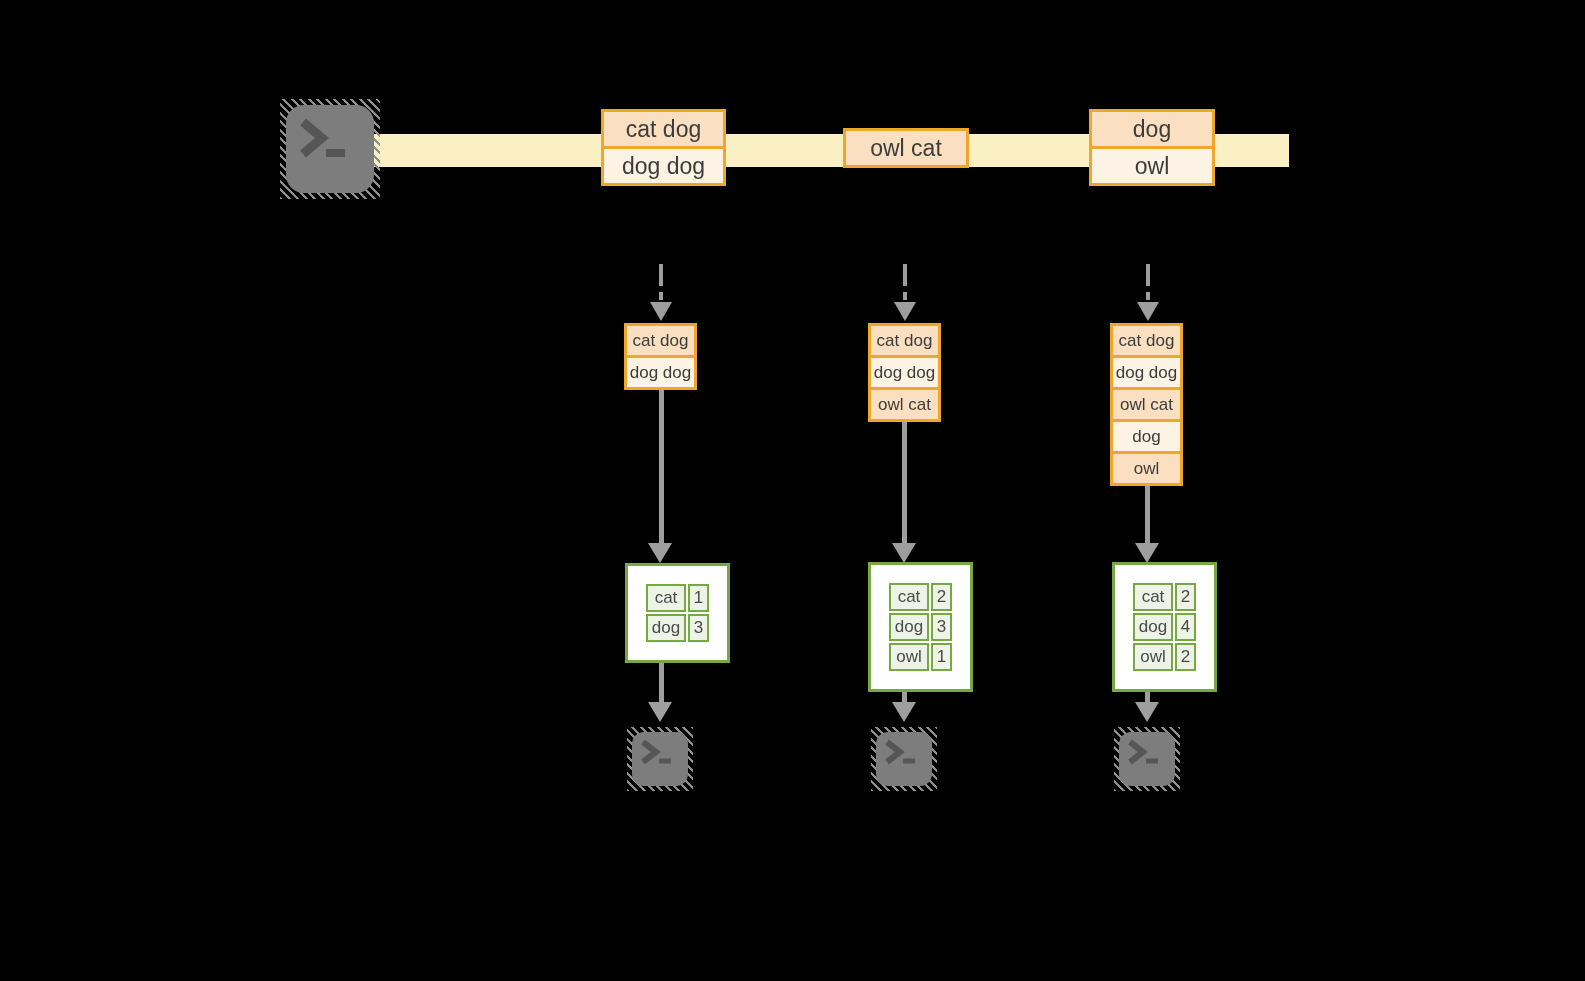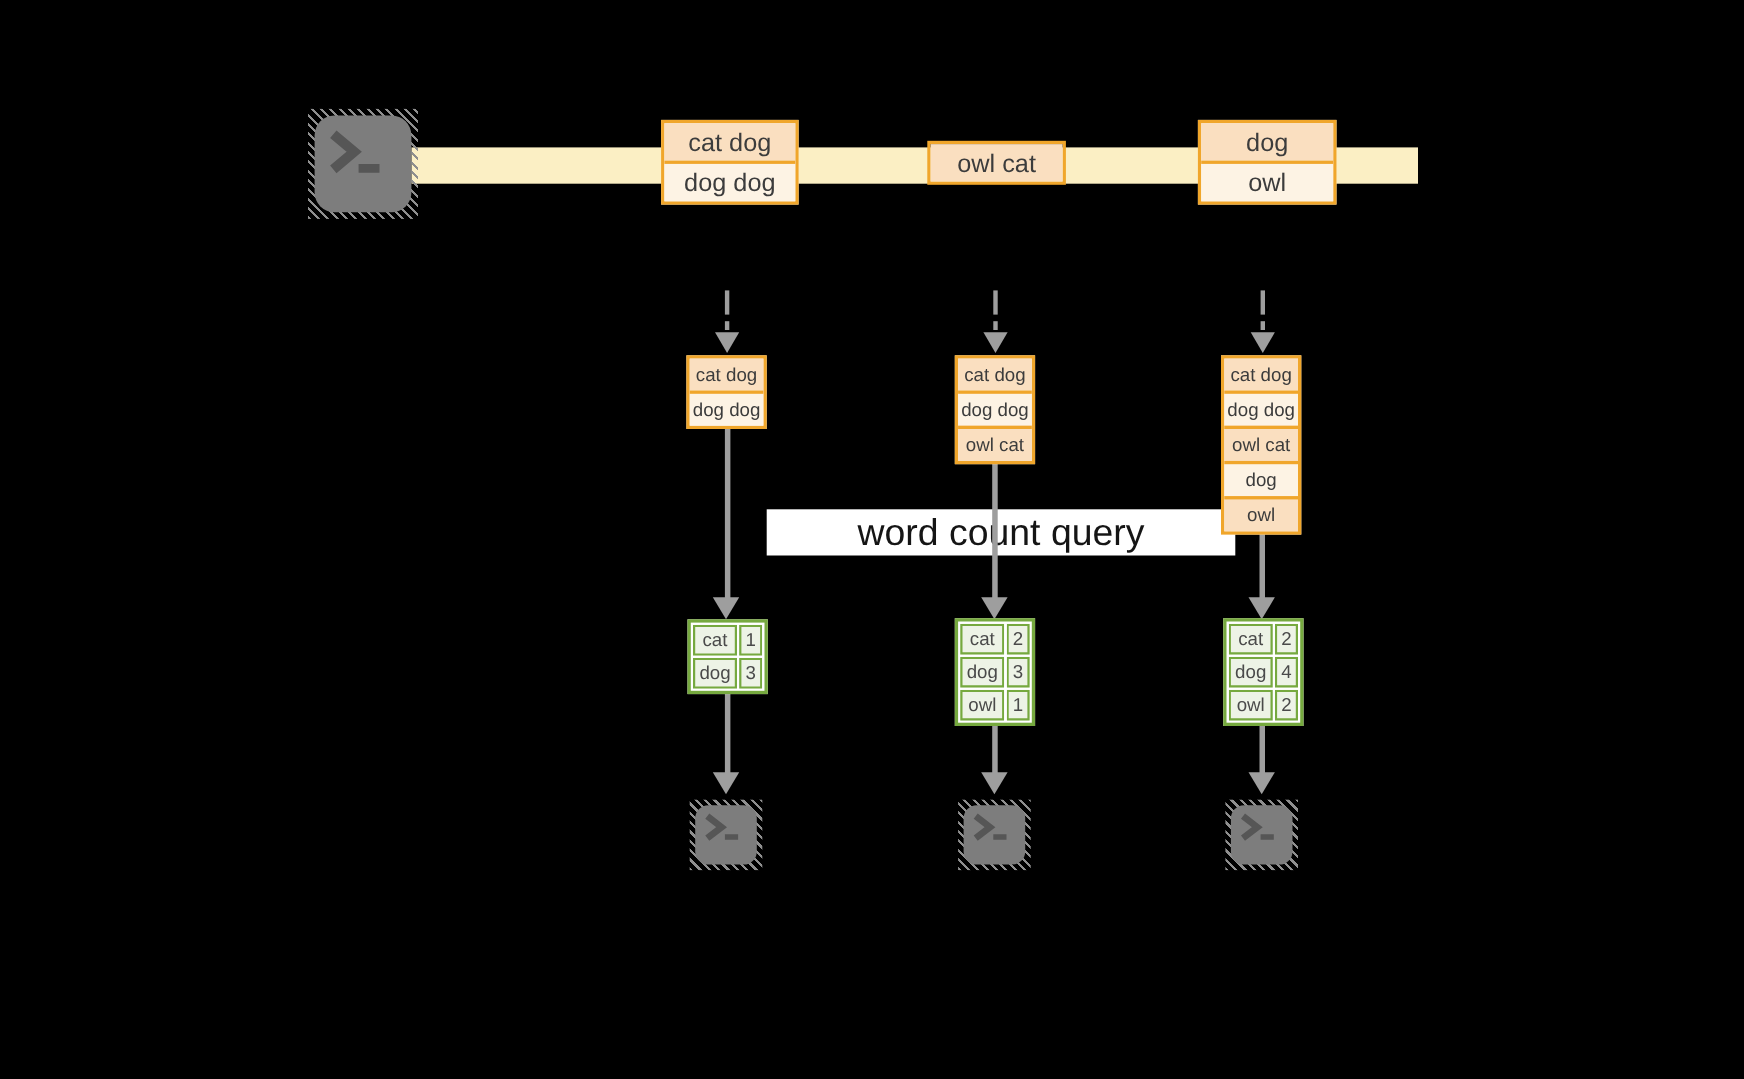--- a/index.html
+++ b/index.html
@@ -36,21 +36,21 @@
   .line{position:absolute;width:5px;background:var(--gray);z-index:2;}
   .fhead{position:absolute;width:0;height:0;z-index:2;
     border-left:12.5px solid transparent;border-right:12.5px solid transparent;
     border-top:20px solid var(--gray);}
   
   .qband{position:absolute;background:#ffffff;z-index:1;
     display:flex;align-items:center;justify-content:center;
     font-size:34px;color:#151515;}
   
   .gtable{position:absolute;z-index:3;background:#fff;border:3px solid var(--green);
-    padding:2px;display:grid;grid-template-columns:40px 21px;gap:2px;}
+    padding:18px;display:grid;grid-template-columns:40px 21px;gap:2px;}
   .gcell{height:28px;background:var(--greenfill);
     box-shadow:inset 0 0 0 2px var(--green);
     display:flex;align-items:center;justify-content:center;
     font-size:17px;color:var(--table-text);}
   
   .term{position:absolute;z-index:3;
     background:repeating-linear-gradient(45deg,#8f8f8f 0 2px,transparent 2px 6px);}
   .term-body{position:absolute;inset:6px;background:var(--term);}
   .prompt{position:absolute;}
 </style>
@@ -105,23 +105,20 @@
     <div class="scell peach">owl cat</div>
   </div>
   <div class="stack" style="left:1110px;top:323px;width:67px">
     <div class="scell peach">cat dog</div>
     <div class="scell cream">dog dog</div>
     <div class="scell peach">owl cat</div>
     <div class="scell cream">dog</div>
     <div class="scell peach">owl</div>
   </div>
 
-  <div class="qband" style="left:697px;top:463px;width:426px;height:42px">
-    <span>word count query</span>
-  </div>
 
   <div class="line" style="left:658.5px;top:388px;height:157px"></div>
   <div class="fhead" style="left:648px;top:543px"></div>
   <div class="line" style="left:902px;top:420px;height:125px"></div>
   <div class="fhead" style="left:892px;top:543px"></div>
   <div class="line" style="left:1145px;top:484px;height:61px"></div>
   <div class="fhead" style="left:1135px;top:543px"></div>
 
   <div class="gtable" style="left:625px;top:563px">
     <div class="gcell">cat</div>

